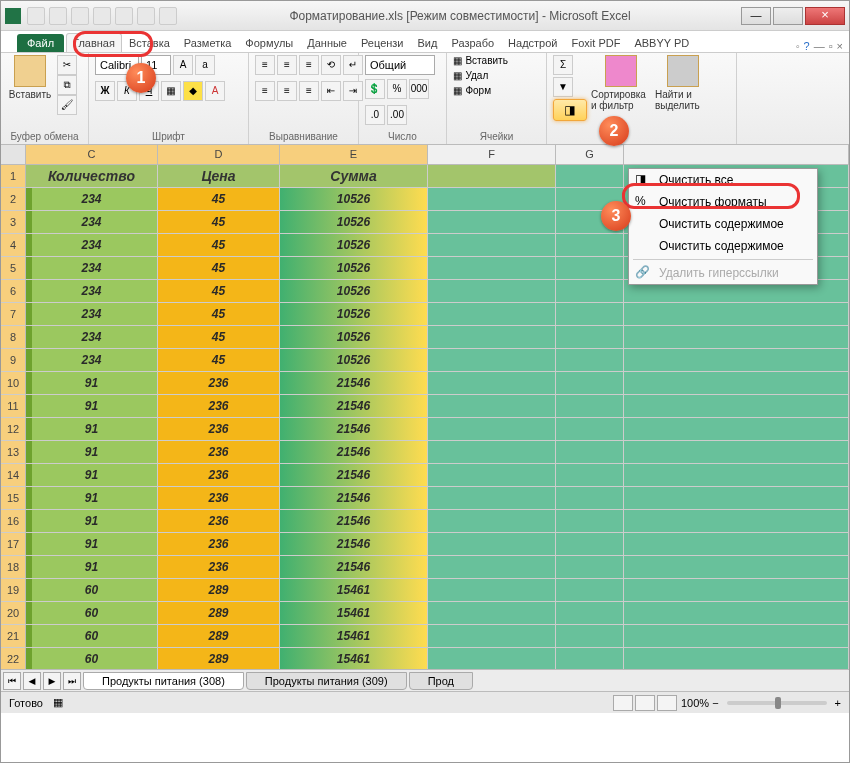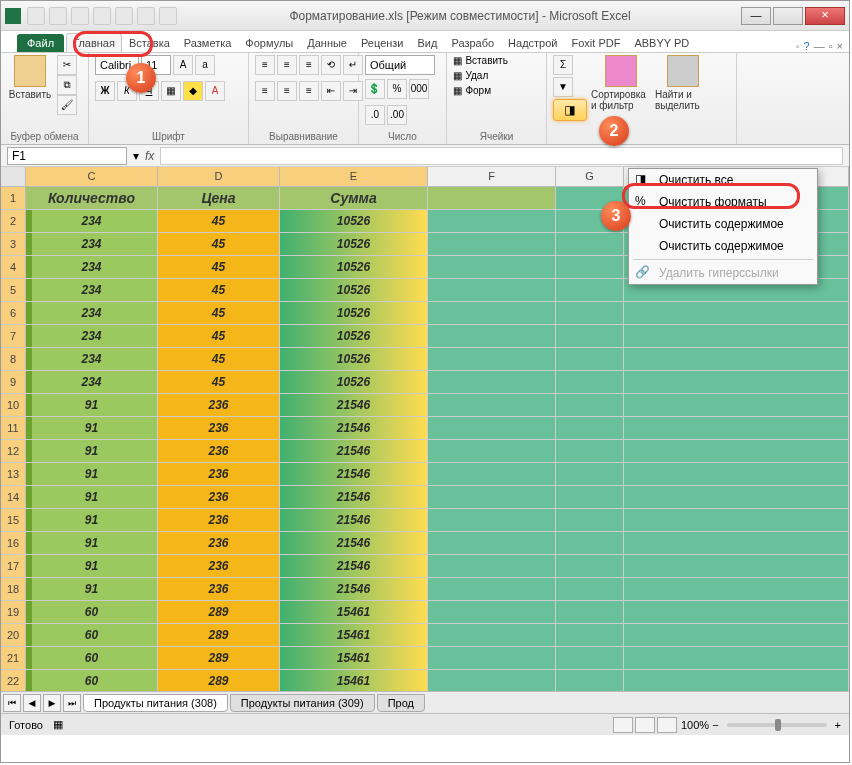--- a/index.html
+++ b/index.html
@@ -49,21 +49,21 @@
 .row { display:flex; height:23px; }
 .cell { border-right:1px solid #ccc; border-bottom:1px solid #ccc; font-size:12px; text-align:center; line-height:22px; font-weight:bold; font-style:italic; }
 .hdr-cell { background:#a3c56b !important; font-weight:bold; font-style:italic; font-size:14px; color:#333; }
 .green-cell { background:linear-gradient(to right,#6ea22e 0%, #6ea22e 6px, #9bc85f 6px); color:#2a2a2a; }
 .orange-cell { background:#f4b618; color:#2a2a2a; }
 .teal-cell { background:linear-gradient(to right,#40b070,#ffdc50); color:#2a2a2a; }
 .bg-teal { background:#68c19b; }
 
 .sheet-tab-bar { height:22px; background:#ececec; border-top:1px solid #bbb; display:flex; align-items:center; font-size:11px; }
 .nav-btn { width:18px; height:18px; border:1px solid #aaa; background:#f4f4f4; margin-left:2px; font-size:9px; text-align:center; line-height:16px; }
-.sheet-tab { padding:2px 10px; border:1px solid #aaa; background:#fff; margin-left:2px; border-radius:0 0 4px 4px; }
+.sheet-tab { padding:2px 18px; border:1px solid #aaa; background:#fff; margin-left:2px; border-radius:0 0 4px 4px; }
 .sheet-tab.inactive { background:#e0e0e0; }
 
 .status-bar { height:22px; background:#e8e8e8; border-top:1px solid #bbb; display:flex; align-items:center; font-size:11px; padding:0 8px; }
 .status-spacer { flex:1; }
 .view-btn { width:20px; height:16px; border:1px solid #aaa; background:#f4f4f4; margin:0 1px; }
 .zoom-slider { width:100px; height:4px; background:#ccc; margin:0 8px; position:relative; border-radius:2px; }
 .zoom-thumb { position:absolute; left:48px; top:-4px; width:6px; height:12px; background:#888; border-radius:2px; }
 
 .callout { position:absolute; border:3px solid #ea3333; border-radius:12px; pointer-events:none; z-index:30; }
 .badge { position:absolute; width:30px; height:30px; border-radius:50%; background:radial-gradient(circle at 35% 30%,#ff8c5a,#d63a1a); color:#fff; font-weight:bold; font-size:16px; text-align:center; line-height:30px; box-shadow:0 1px 3px rgba(0,0,0,.4); z-index:40; }
@@ -224,26 +224,20 @@
           </div>
         <div class="big-btn" style="width:56px">
             <div class="big-ico" style="background:#ccc"></div>
             <span>Найти и выделить</span>
           </div>
       </div>
       <div class="rgrp-label"></div>
     </div>
   </div>
 
-  <div class="formula-bar">
-    <div class="name-box">F1</div>
-    <span>▾</span>
-    <span class="fx-label">fx</span>
-    <div style="flex:1;height:18px;border:1px solid #ccc;background:#fff;margin-right:6px"></div>
-  </div>
 
   <div class="grid-area">
     <div class="row-hdr-col">
       <div class="sel-all"></div>
       <div id="row-headers">
           <div class="row-hdr sel">1</div>
           <div class="row-hdr sel">2</div>
           <div class="row-hdr sel">3</div>
           <div class="row-hdr sel">4</div>
           <div class="row-hdr sel">5</div>

